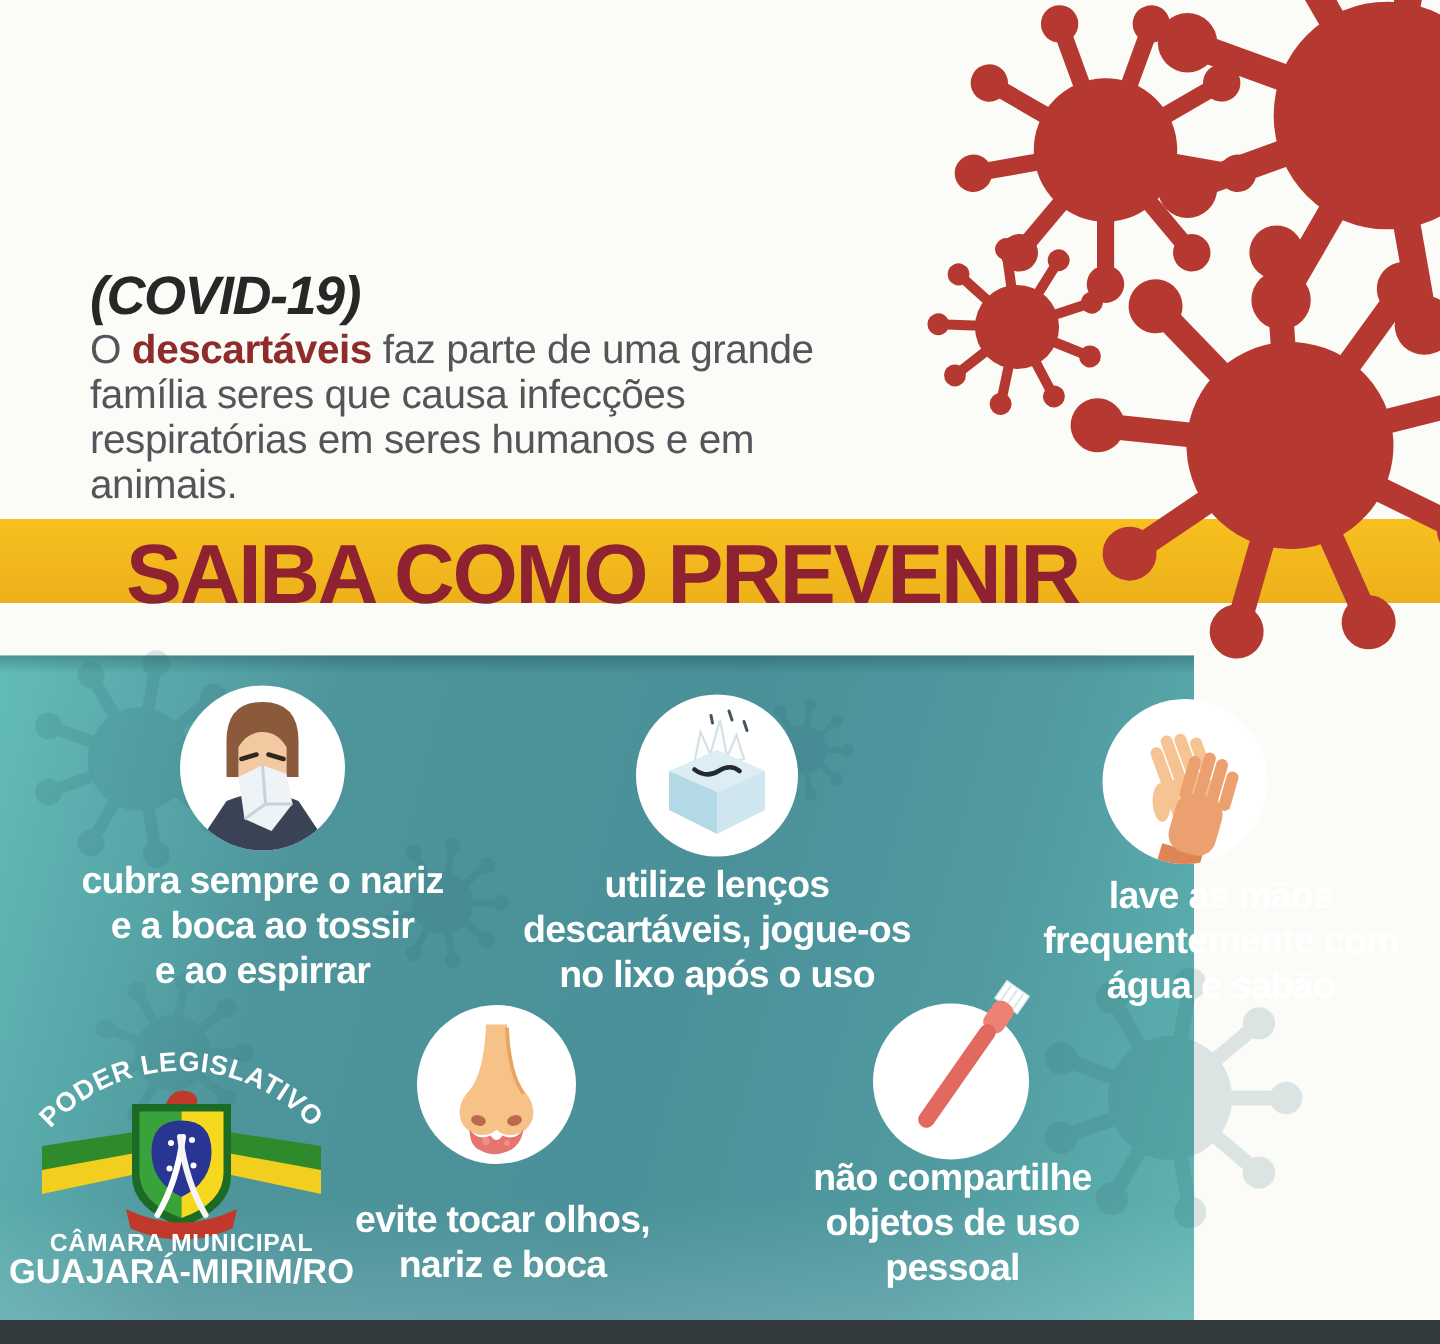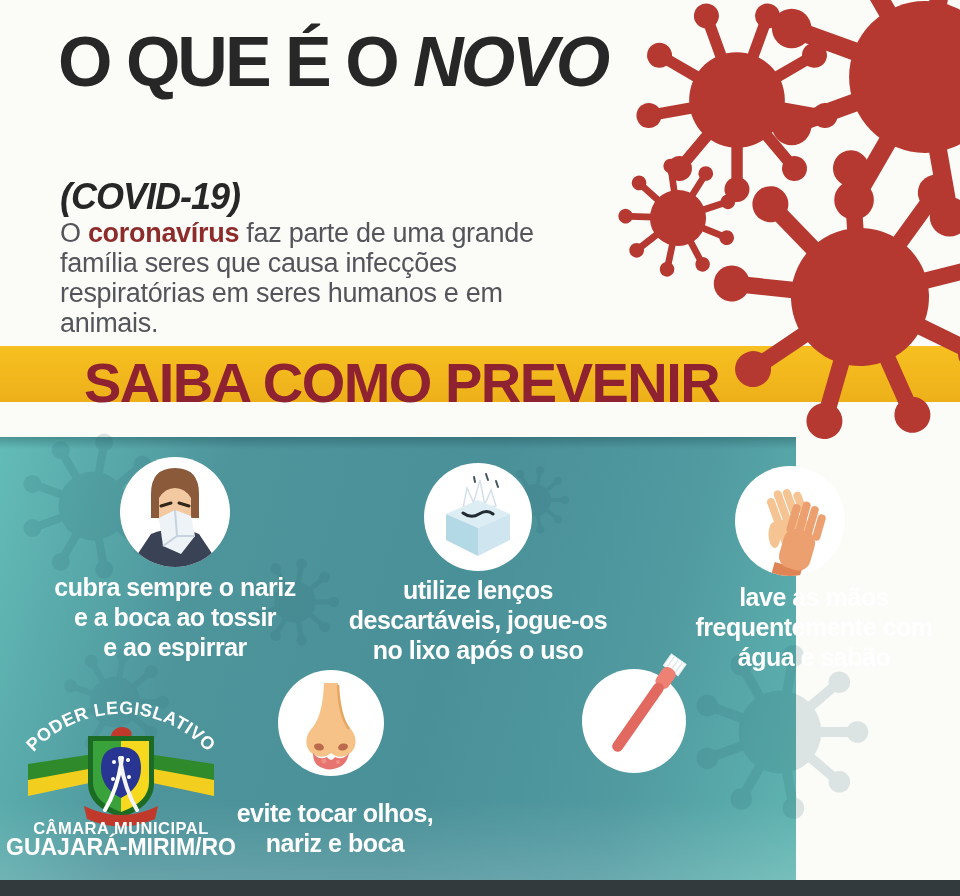--- a/index.html
+++ b/index.html
@@ -68,24 +68,23 @@
         <line x1="7" y1="-39.4" x2="13.6" y2="-76.8"></line>
           <circle cx="14.9" cy="-84.7" r="12" stroke="none"></circle>
         <line x1="30.6" y1="-25.7" x2="59.7" y2="-50.2"></line>
           <circle cx="65.9" cy="-55.3" r="12" stroke="none"></circle>
       </g>
     </defs>
   </svg>
 
   <div class="white-area">
     <h1 class="title">
-      <span class="t-line"><span>O QUE É O </span><em>NOVO</em></span>
     </h1>
     <div class="subtitle">(COVID-19)</div>
-    <p class="intro"><span>O </span><strong>coronavírus</strong><span> faz parte de uma grande família seres que causa infecções respiratórias em seres humanos e em animais.</span></p>
+    <p class="intro"><span>O </span><strong>descartáveis</strong><span> faz parte de uma grande família seres que causa infecções respiratórias em seres humanos e em animais.</span></p>
   </div>
 
   <svg class="virus virus-a" viewBox="-100 -100 200 200">
       <use href="#virusg"></use>
     </svg>
   <svg class="virus virus-b" viewBox="-100 -100 200 200">
       <use href="#virusg"></use>
     </svg>
   <svg class="virus virus-c" viewBox="-100 -100 200 200">
       <use href="#virusg"></use>
@@ -196,20 +195,23 @@
 
     <svg class="tip-icon" style="left:579px;top:208px" width="110" height="128" viewBox="0 0 110 128">
       <circle cx="55" cy="76" r="52" fill="#ffffff"></circle>
       <g transform="rotate(35 55 78)">
         <rect x="46" y="0" width="18" height="14" fill="#ffffff" stroke="#dfe9ec" stroke-width="1"></rect>
         <path d="M50 1 V13 M55 1 V13 M60 1 V13" stroke="#dfe9ec" stroke-width="1.5"></path>
         <rect x="47.5" y="12" width="15" height="22" rx="6" fill="#ef8074"></rect>
         <rect x="49.5" y="30" width="11" height="82" rx="5.5" fill="#e2695f"></rect>
       </g>
     </svg>
+    <div class="caption" style="left:508px;top:333px;width:254px">não compartilhe
+objetos de uso
+pessoal</div>
 
     <svg class="logo" width="230" height="160" viewBox="0 0 230 160">
       <defs>
           <path id="arcP" d="M32 48 A 118 118 0 0 1 198 48" fill="none"></path>
         </defs>
       <g>
         <path d="M22 64 L88 54 L88 70 L22 82 Z" fill="#2f8a2c"></path>
         <path d="M22 80 L88 68 L88 82 L22 96 Z" fill="#f2ce1e"></path>
         <path d="M208 64 L142 54 L142 70 L208 82 Z" fill="#2f8a2c"></path>
         <path d="M208 80 L142 68 L142 82 L208 96 Z" fill="#f2ce1e"></path>

